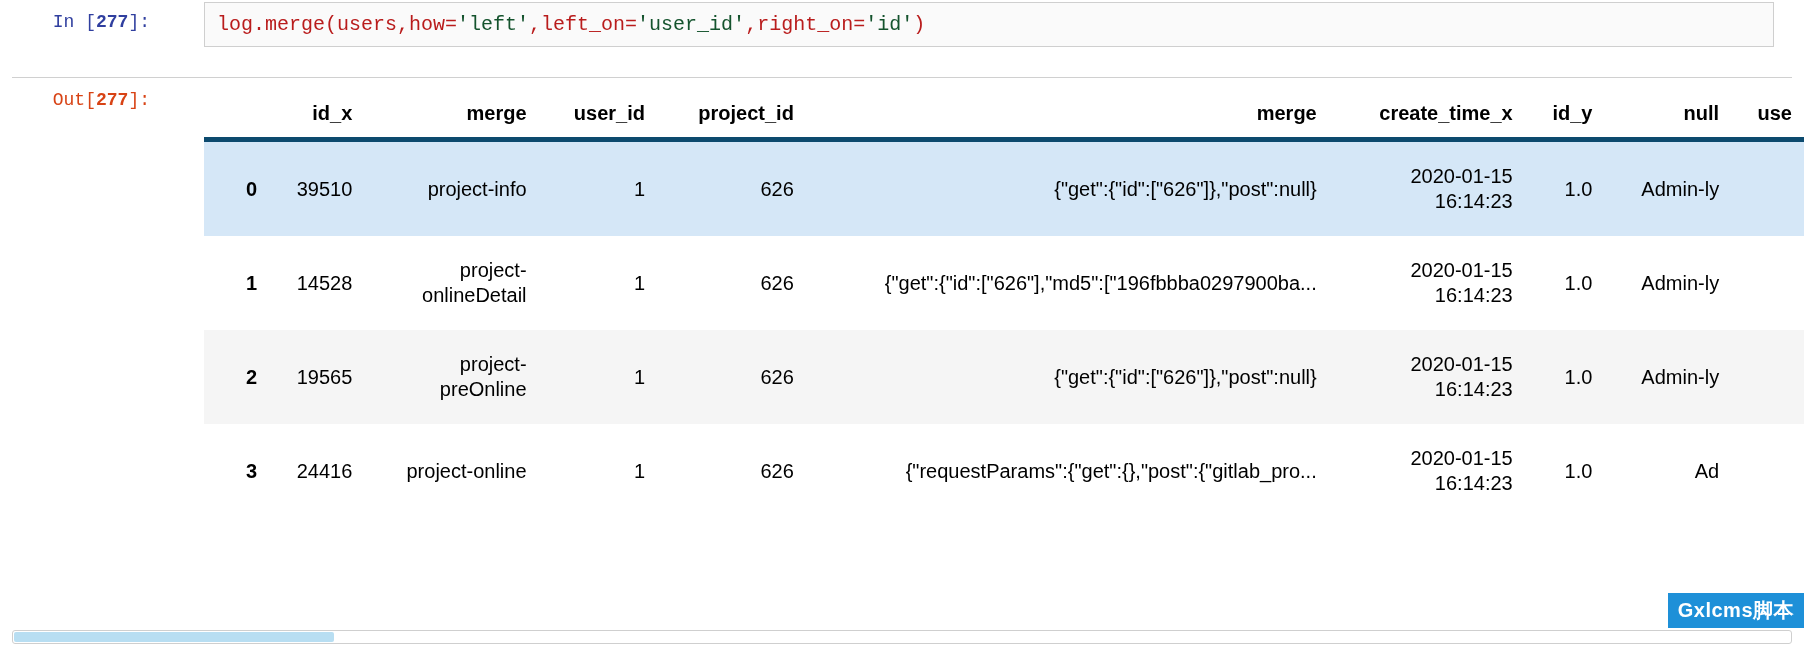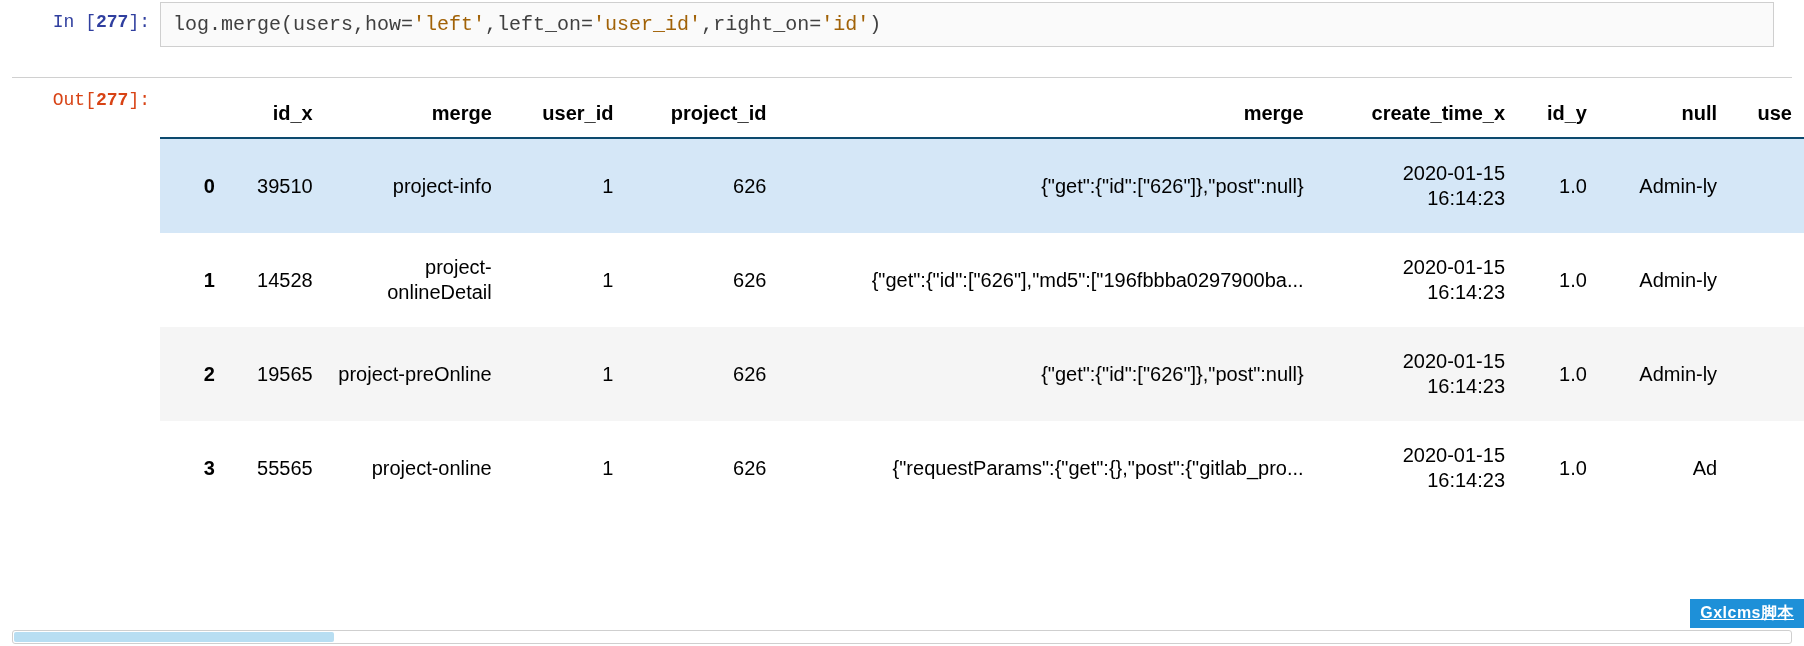--- a/index.html
+++ b/index.html
@@ -7,20 +7,21 @@
       font-family: "Helvetica Neue", Helvetica, Arial, sans-serif;
       background: #ffffff;
       font-size: 18px;
       color: #000;
       width: 1804px;
       overflow: hidden;
     }
     .cell {
       display: flex;
       align-items: flex-start;
+      gap: 44px;
     }
     .prompt {
       width: 160px;
       min-width: 160px;
       text-align: right;
       padding: 12px 10px 0 0;
       font-family: Menlo, Monaco, "Courier New", monospace;
       font-size: 18px;
     }
     .prompt-in { color: #303F9F; }
@@ -30,39 +31,39 @@
       flex: 1;
       border: 1px solid #cfcfcf;
       background: #fafafa;
       padding: 10px 12px;
       font-family: Menlo, Monaco, "Courier New", monospace;
       font-size: 20px;
       white-space: pre;
       margin-top: 2px;
       margin-right: 30px;
     }
-    .code-kw { color: #404040; }
-    .code-str { color: #a16207; }
+    .code-kw { color: #b91c1c; }
+    .code-str { color: #14532d; }
     .output-area {
       flex: 1;
       padding-top: 10px;
       overflow-x: hidden;
       position: relative;
     }
     .df {
       border-collapse: collapse;
       font-size: 20px;
       width: 100%;
       table-layout: auto;
     }
     .df thead th {
       font-weight: 700;
       text-align: right;
       padding: 14px 12px 12px 12px;
-      border-bottom: 2px solid #0c4a6e;
+      border-bottom: 5px solid #0c4a6e;
       white-space: nowrap;
     }
     .df thead th.corner { text-align: left; }
     .df tbody th {
       font-weight: 700;
       text-align: right;
       padding: 28px 8px 28px 30px;
       white-space: nowrap;
     }
     .df tbody td {
@@ -83,24 +84,23 @@
     }
     .row-sel { background: #d5e7f7; }
     .row-alt { background: #f5f5f5; }
     .overlay-badge {
       position: fixed;
       right: 0;
       bottom: 18px;
       background: #1e90d8;
       color: #fff;
       font-weight: 700;
-      font-size: 16px;
+      font-size: 20px;
       padding: 4px 10px;
       letter-spacing: 0.5px;
-      text-decoration: underline;
     }
     .scroll-track {
       position: fixed;
       left: 12px;
       right: 12px;
       bottom: 2px;
       height: 14px;
       background: #ffffff;
       border: 1px solid #cfcfcf;
       border-radius: 3px;
@@ -184,21 +184,21 @@
           <td>1</td>
           <td>626</td>
           <td class="params">{"get":{"id":["626"]},"post":null}</td>
           <td class="wrap">2020-01-15 16:14:23</td>
           <td>1.0</td>
           <td>Admin-ly</td>
           <td></td>
         </tr>
         <tr>
           <th>3</th>
-          <td>55565</td>
+          <td>24416</td>
           <td class="wrap">project-online</td>
           <td>1</td>
           <td>626</td>
           <td class="params">{"requestParams":{"get":{},"post":{"gitlab_pro...</td>
           <td class="wrap">2020-01-15 16:14:23</td>
           <td>1.0</td>
           <td>Ad</td>
           <td></td>
         </tr>
       </tbody>

